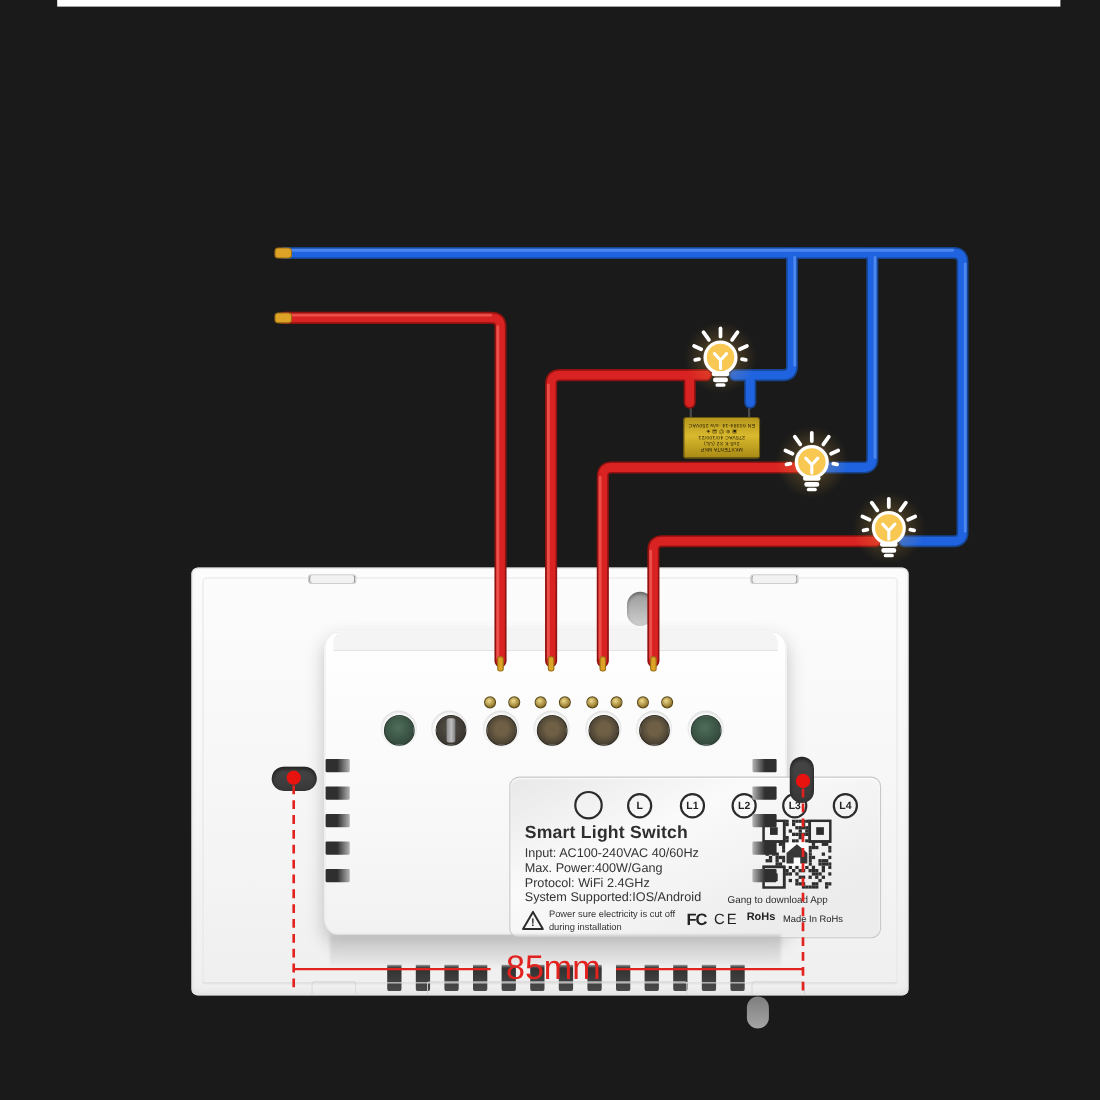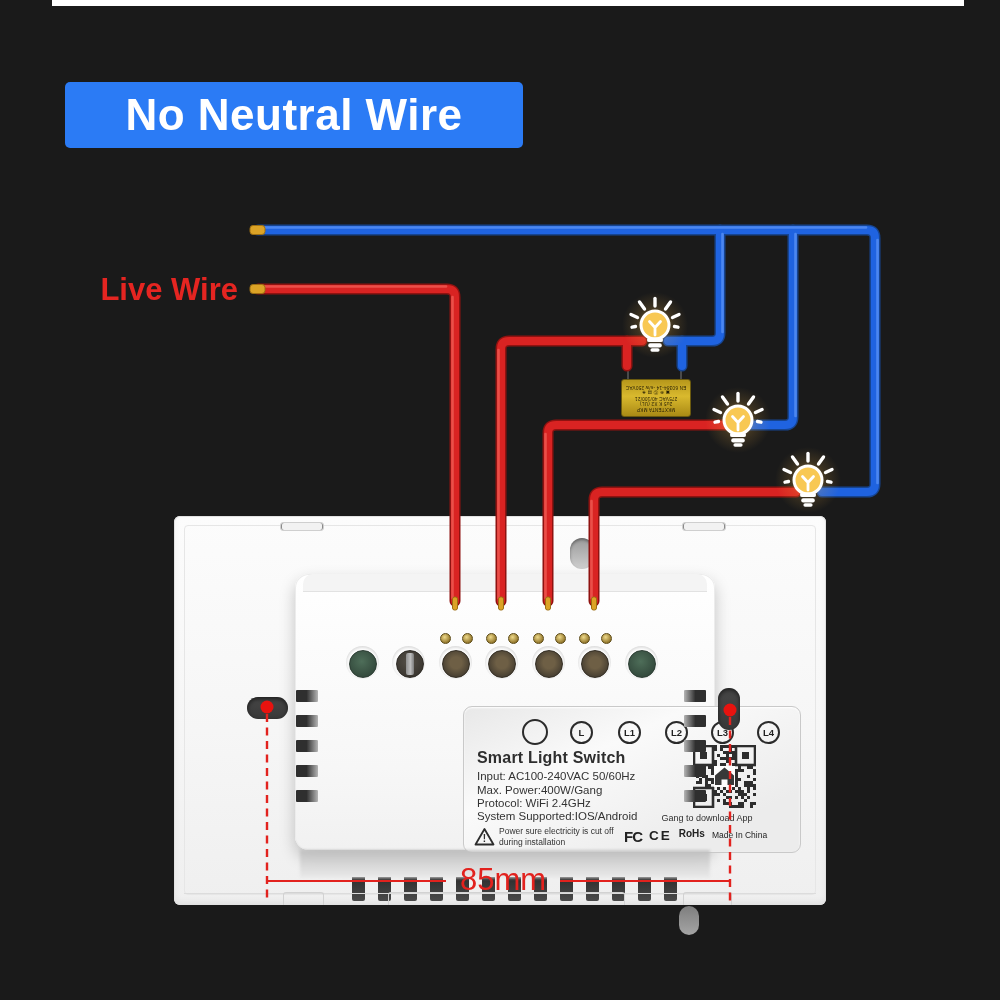--- a/index.html
+++ b/index.html
@@ -64,21 +64,21 @@
   .tcirc{border:2px solid #2b2b2b;border-radius:50%;display:flex;align-items:center;justify-content:center;
          font-size:9.5px;font-weight:bold;color:#222;background:transparent;}
   .tc-blank{left:58px;top:12px;width:22px;height:22px;}
   .tc{width:19px;height:19px;top:14px;}
   .dtitle{left:13px;top:42px;font-size:16px;font-weight:bold;color:#2e2e2e;letter-spacing:.2px;}
   .spec{left:13px;font-size:11.5px;color:#333;}
   .warn{left:10px;top:119px;display:flex;align-items:center;gap:4px;}
   .warn .wt{font-size:8.5px;color:#333;line-height:10.5px;}
   .certrow{left:160px;top:121px;display:flex;align-items:flex-start;gap:7px;color:#222;}
   .fcc{font-size:15px;font-weight:bold;letter-spacing:-1px;}
-  .ce{font-size:13.5px;font-weight:700;letter-spacing:2px;}
+  .ce{font-size:13.5px;font-weight:400;letter-spacing:2px;}
   .rohs{font-size:10px;font-weight:bold;}
   .madein{font-size:8.5px;position:relative;top:2px;}
   .qrbox{left:229px;top:38px;width:63px;height:63px;}
   .qrcap{left:178px;top:106px;width:130px;text-align:center;font-size:9px;color:#2e2e2e;}
 
   
   .capacitor{left:621px;top:379px;width:68px;height:36px;border-radius:3px;z-index:6;
              background:linear-gradient(180deg,#b6971b,#d9b92e 45%,#a98a15);
              border:1px solid #6b5a0e;display:flex;align-items:center;justify-content:center;}
   .captext{transform:rotate(180deg);text-align:center;font-size:4.6px;line-height:5.5px;
@@ -90,25 +90,21 @@
   svg.overlay{left:0;top:0;z-index:5;pointer-events:none;}
   .w-base{fill:none;stroke-linecap:round;stroke-linejoin:round;}
 </style>
 </head>
 <body>
 
 <div class="stage">
 
   <div class="abs top-strip"></div>
 
-  <div class="abs banner">
-    <span>No Neutral Wire</span>
-  </div>
-
-  <div class="abs lbl live">Live Wire</div>
+
 
   <div class="abs plate">
     <div class="abs plate-inner"></div>
     <div class="abs slot slot-l"></div>
     <div class="abs slot slot-r"></div>
     <div class="abs oval-top"></div>
 
     <div class="abs module">
       <div class="abs ridge"></div>
       <div id="terms">
@@ -148,41 +144,41 @@
             <span>L2</span>
           </div>
         <div class="abs tcirc tc" style="left:247px">
             <span>L3</span>
           </div>
         <div class="abs tcirc tc" style="left:293px">
             <span>L4</span>
           </div>
 
         <div class="abs dtitle">Smart Light Switch</div>
-        <div class="abs spec" style="top:63px">Input: AC100-240VAC 50/60Hz</div>
+        <div class="abs spec" style="top:63px">Input: AC100-240VAC 40/60Hz</div>
         <div class="abs spec" style="top:77px">Max. Power:400W/Gang</div>
         <div class="abs spec" style="top:90px">Protocol: WiFi 2.4GHz</div>
         <div class="abs spec" style="top:103px">System Supported:IOS/Android</div>
 
         <div class="abs warn">
           <svg width="21" height="19" viewBox="0 0 21 19">
             <path d="M10.5 2 L19.5 17.5 H1.5 Z" fill="none" stroke="#2c2c2c" stroke-width="1.8" stroke-linejoin="round"></path>
             <text x="10.5" y="15" text-anchor="middle" font-size="10" font-weight="bold" fill="#2c2c2c">!</text>
           </svg>
           <div class="wt">
             <span>Power sure electricity is cut off</span><br>
             <span>during installation</span>
           </div>
         </div>
 
         <div class="abs certrow">
           <span class="fcc">FC</span>
           <span class="ce">CE</span>
           <span class="rohs">RoHs</span>
-          <span class="madein">Made In China</span>
+          <span class="madein">Made In RoHs</span>
         </div>
 
         <div class="abs qrbox" id="qr"><svg width="63" height="63" viewBox="0 0 63 63">
               <rect x="21" y="0" width="3" height="3" fill="#2e2e2e"></rect>
               <rect x="27" y="0" width="3" height="3" fill="#2e2e2e"></rect>
               <rect x="30" y="0" width="3" height="3" fill="#2e2e2e"></rect>
               <rect x="33" y="0" width="3" height="3" fill="#2e2e2e"></rect>
               <rect x="36" y="0" width="3" height="3" fill="#2e2e2e"></rect>
               <rect x="39" y="0" width="3" height="3" fill="#2e2e2e"></rect>
               <rect x="21" y="3" width="3" height="3" fill="#2e2e2e"></rect>

